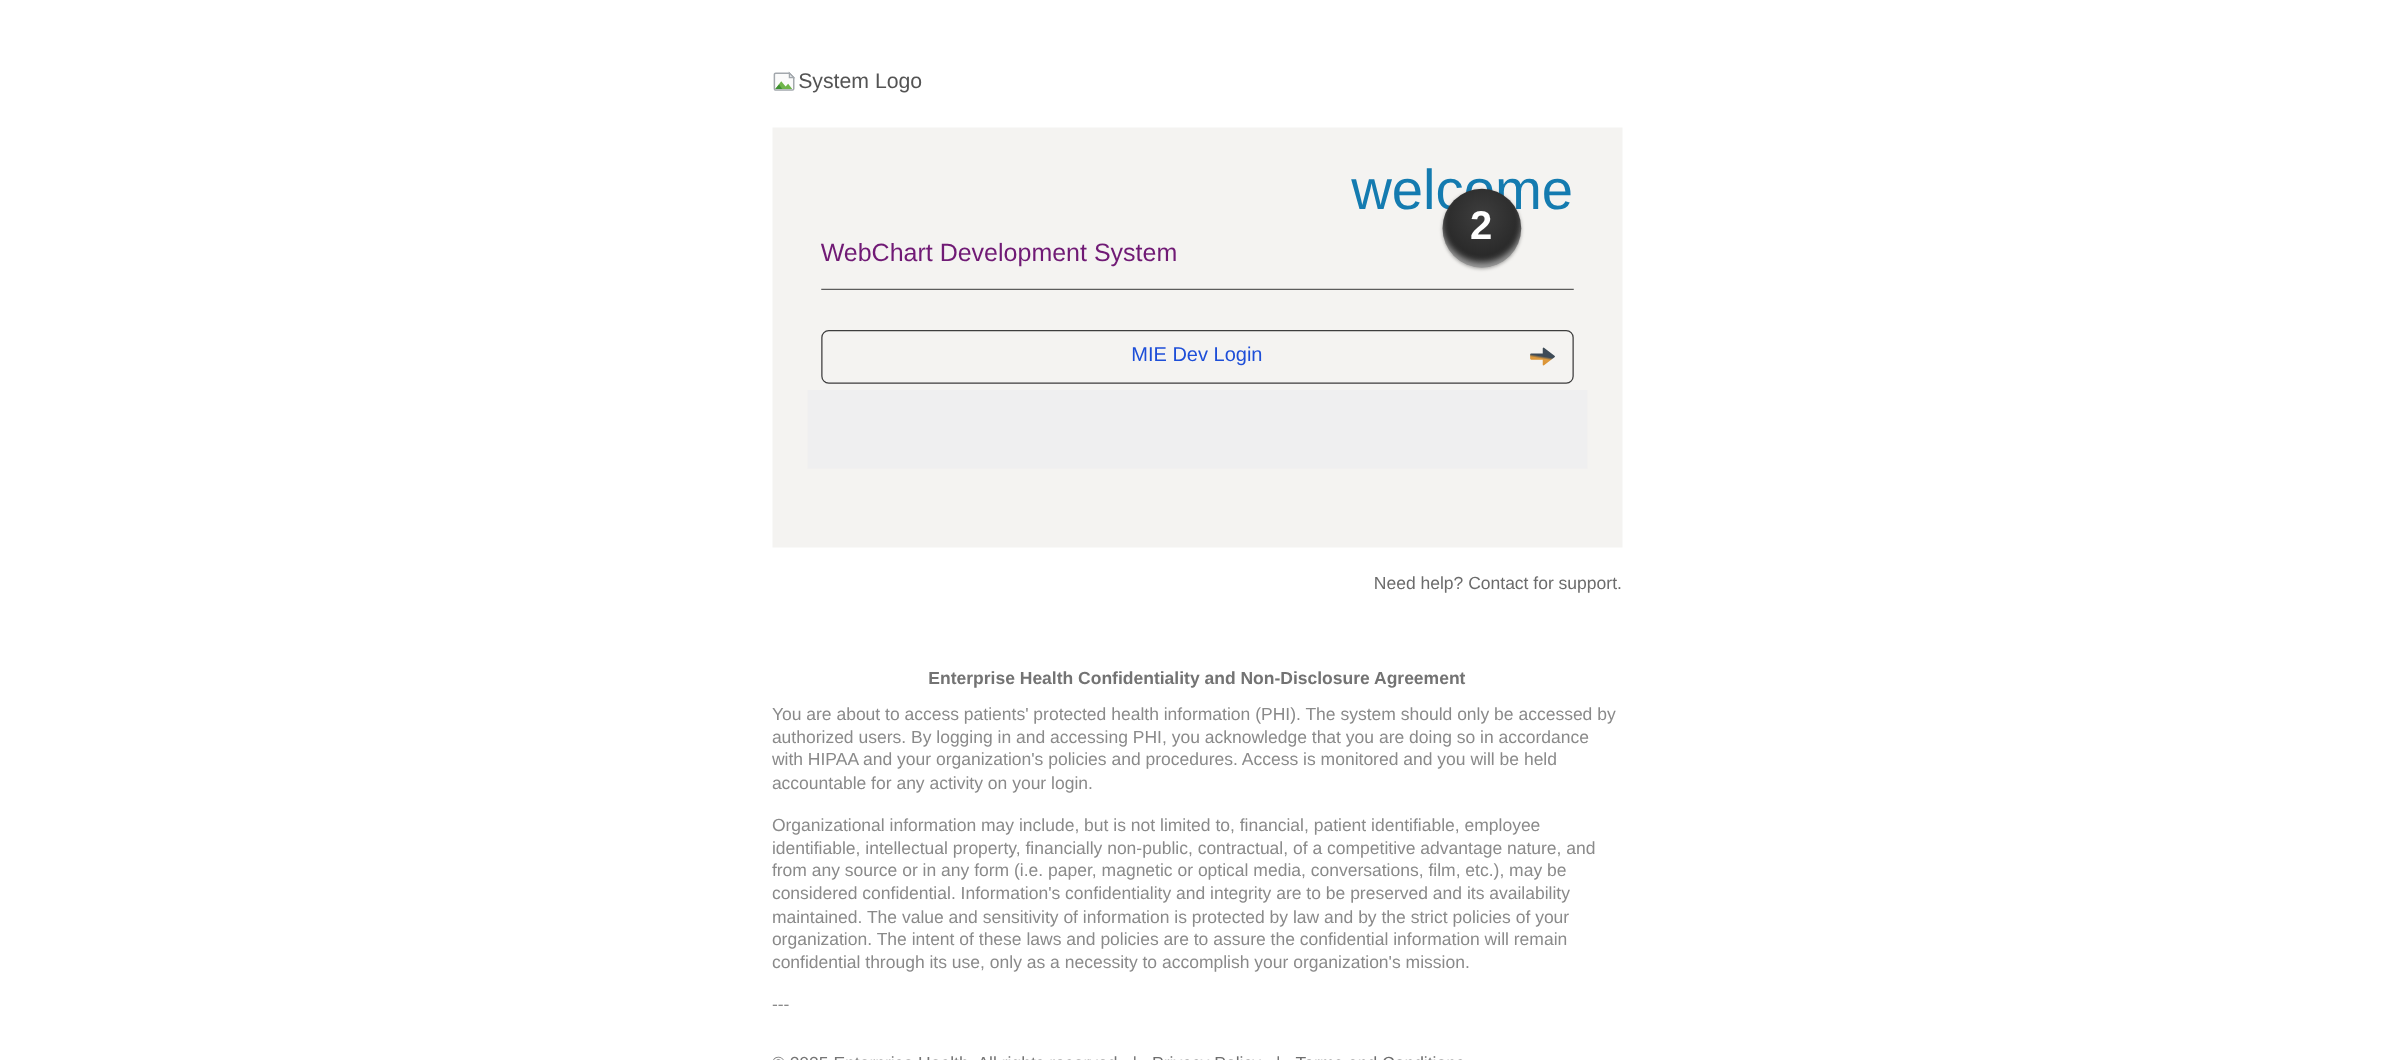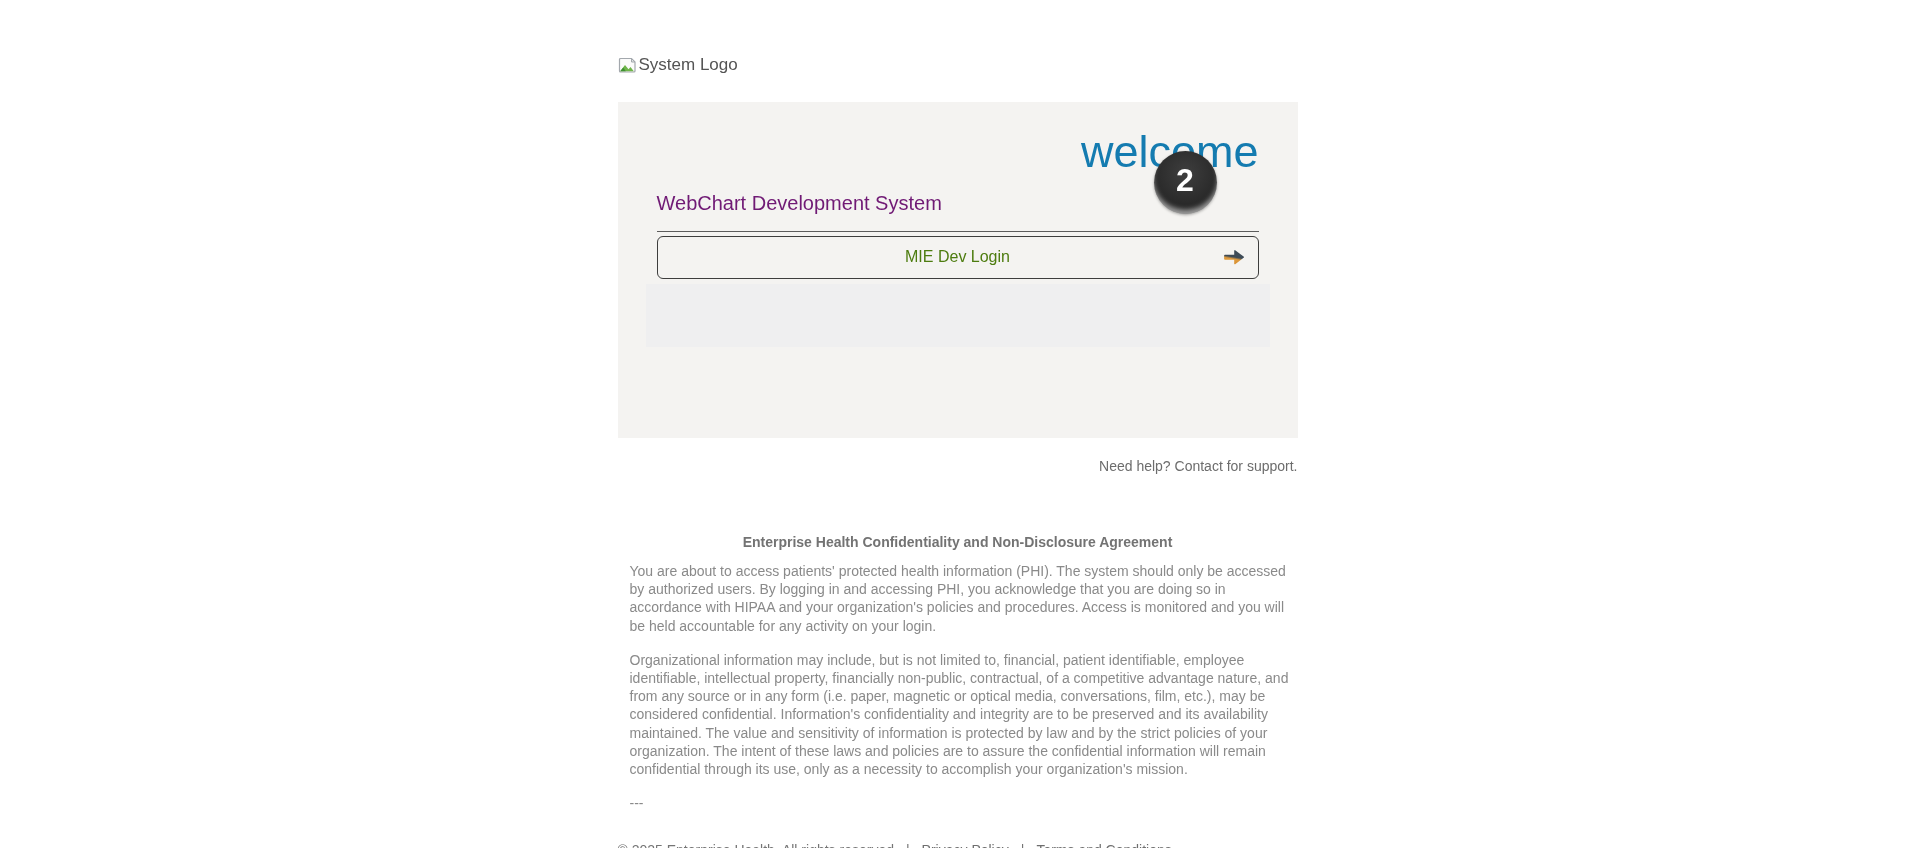--- a/index.html
+++ b/index.html
@@ -42,33 +42,33 @@
     margin-top: 14px;
     font-size: 20px;
     color: #701a75;
   }
   .card hr {
     border: none;
     border-top: 1px solid #5c5c5c;
     margin-top: 16px;
   }
   .login-btn {
-    margin-top: 4px;
+    margin-top: 32px;
     width: 100%;
     height: 43px;
     background: transparent;
     border: 1px solid #3d3d3d;
     border-radius: 6px;
     position: relative;
     display: flex;
     align-items: center;
     justify-content: center;
     font-family: inherit;
     font-size: 16px;
-    color: #4d7c0f;
+    color: #1d4ed8;
     cursor: pointer;
   }
   .login-btn .arrow {
     position: absolute;
     right: 13px;
     top: 50%;
     transform: translateY(-50%);
     width: 21px;
     height: 17px;
     display: block;
@@ -110,21 +110,20 @@
     color: #737373;
     margin-bottom: 12px;
     text-align: center;
   }
   .agreement p {
     font-size: 14px;
     line-height: 1.3;
     color: #8a8a8a;
     margin-bottom: 16px;
     max-width: 692px;
-    margin-left: 12px;
   }
   .agreement .dashes { margin-bottom: 0; }
   
   .footer {
     margin-top: 30px;
     font-size: 14px;
     color: #757575;
     display: flex;
     align-items: center;
   }

